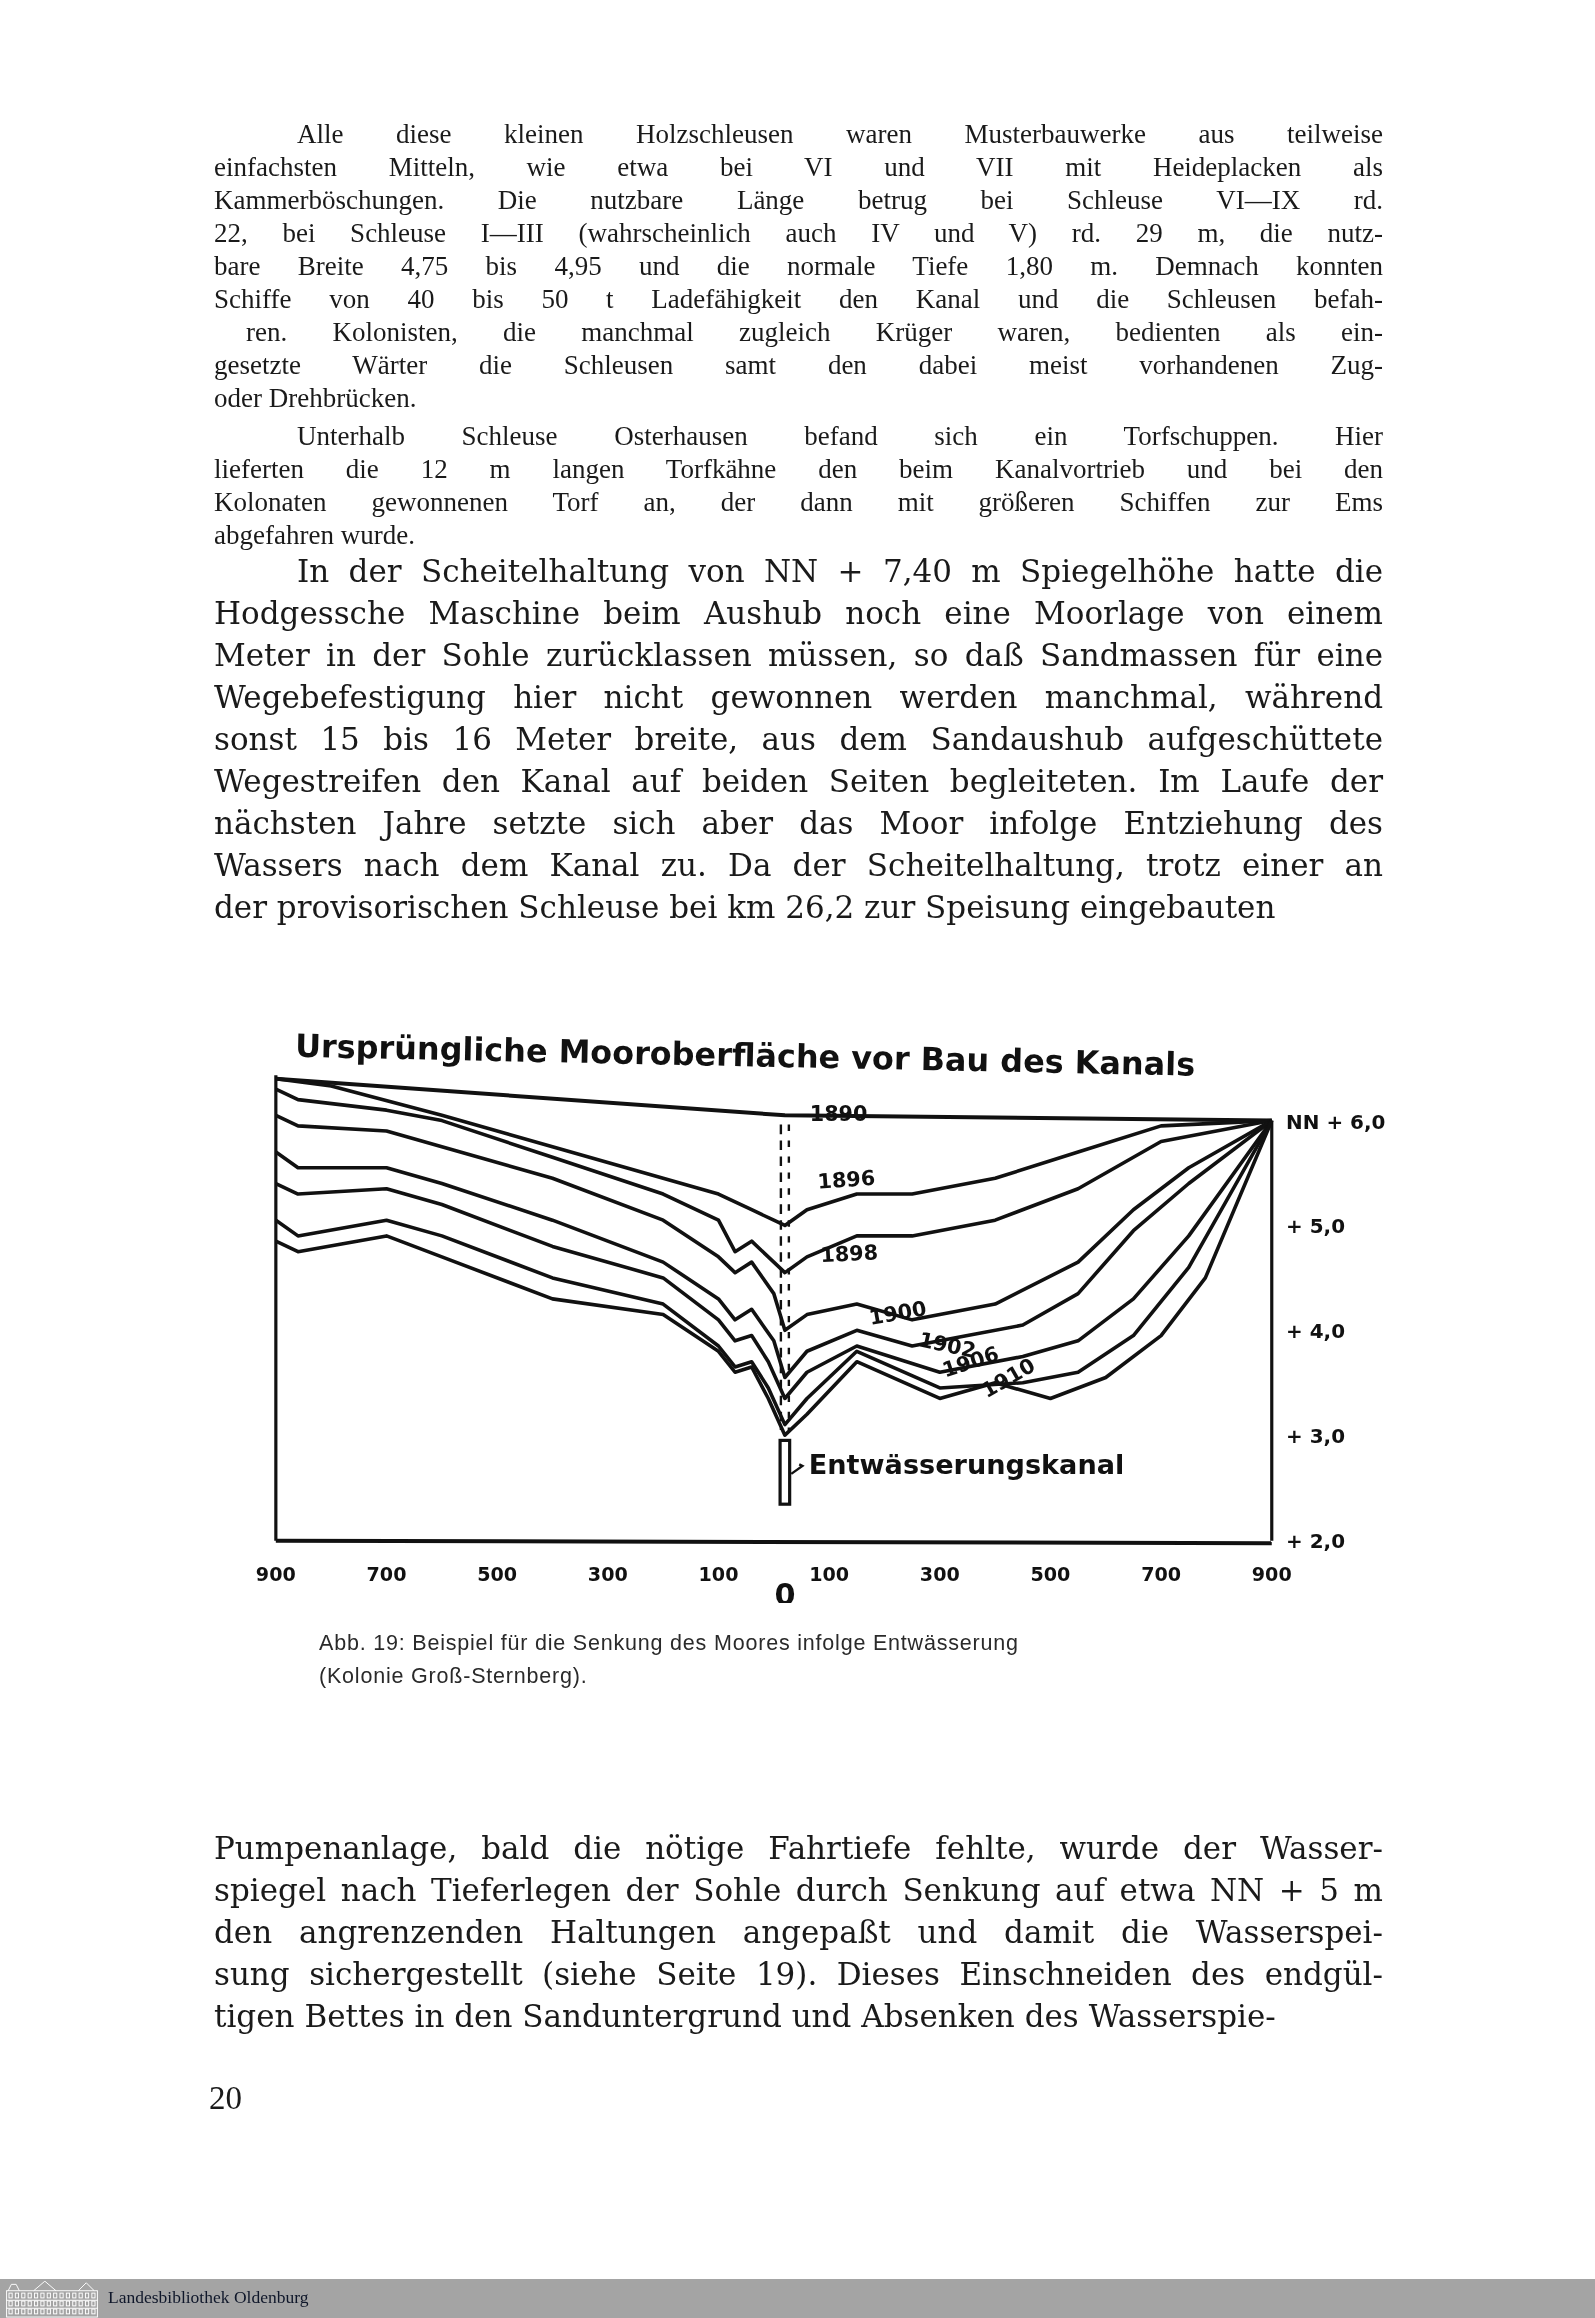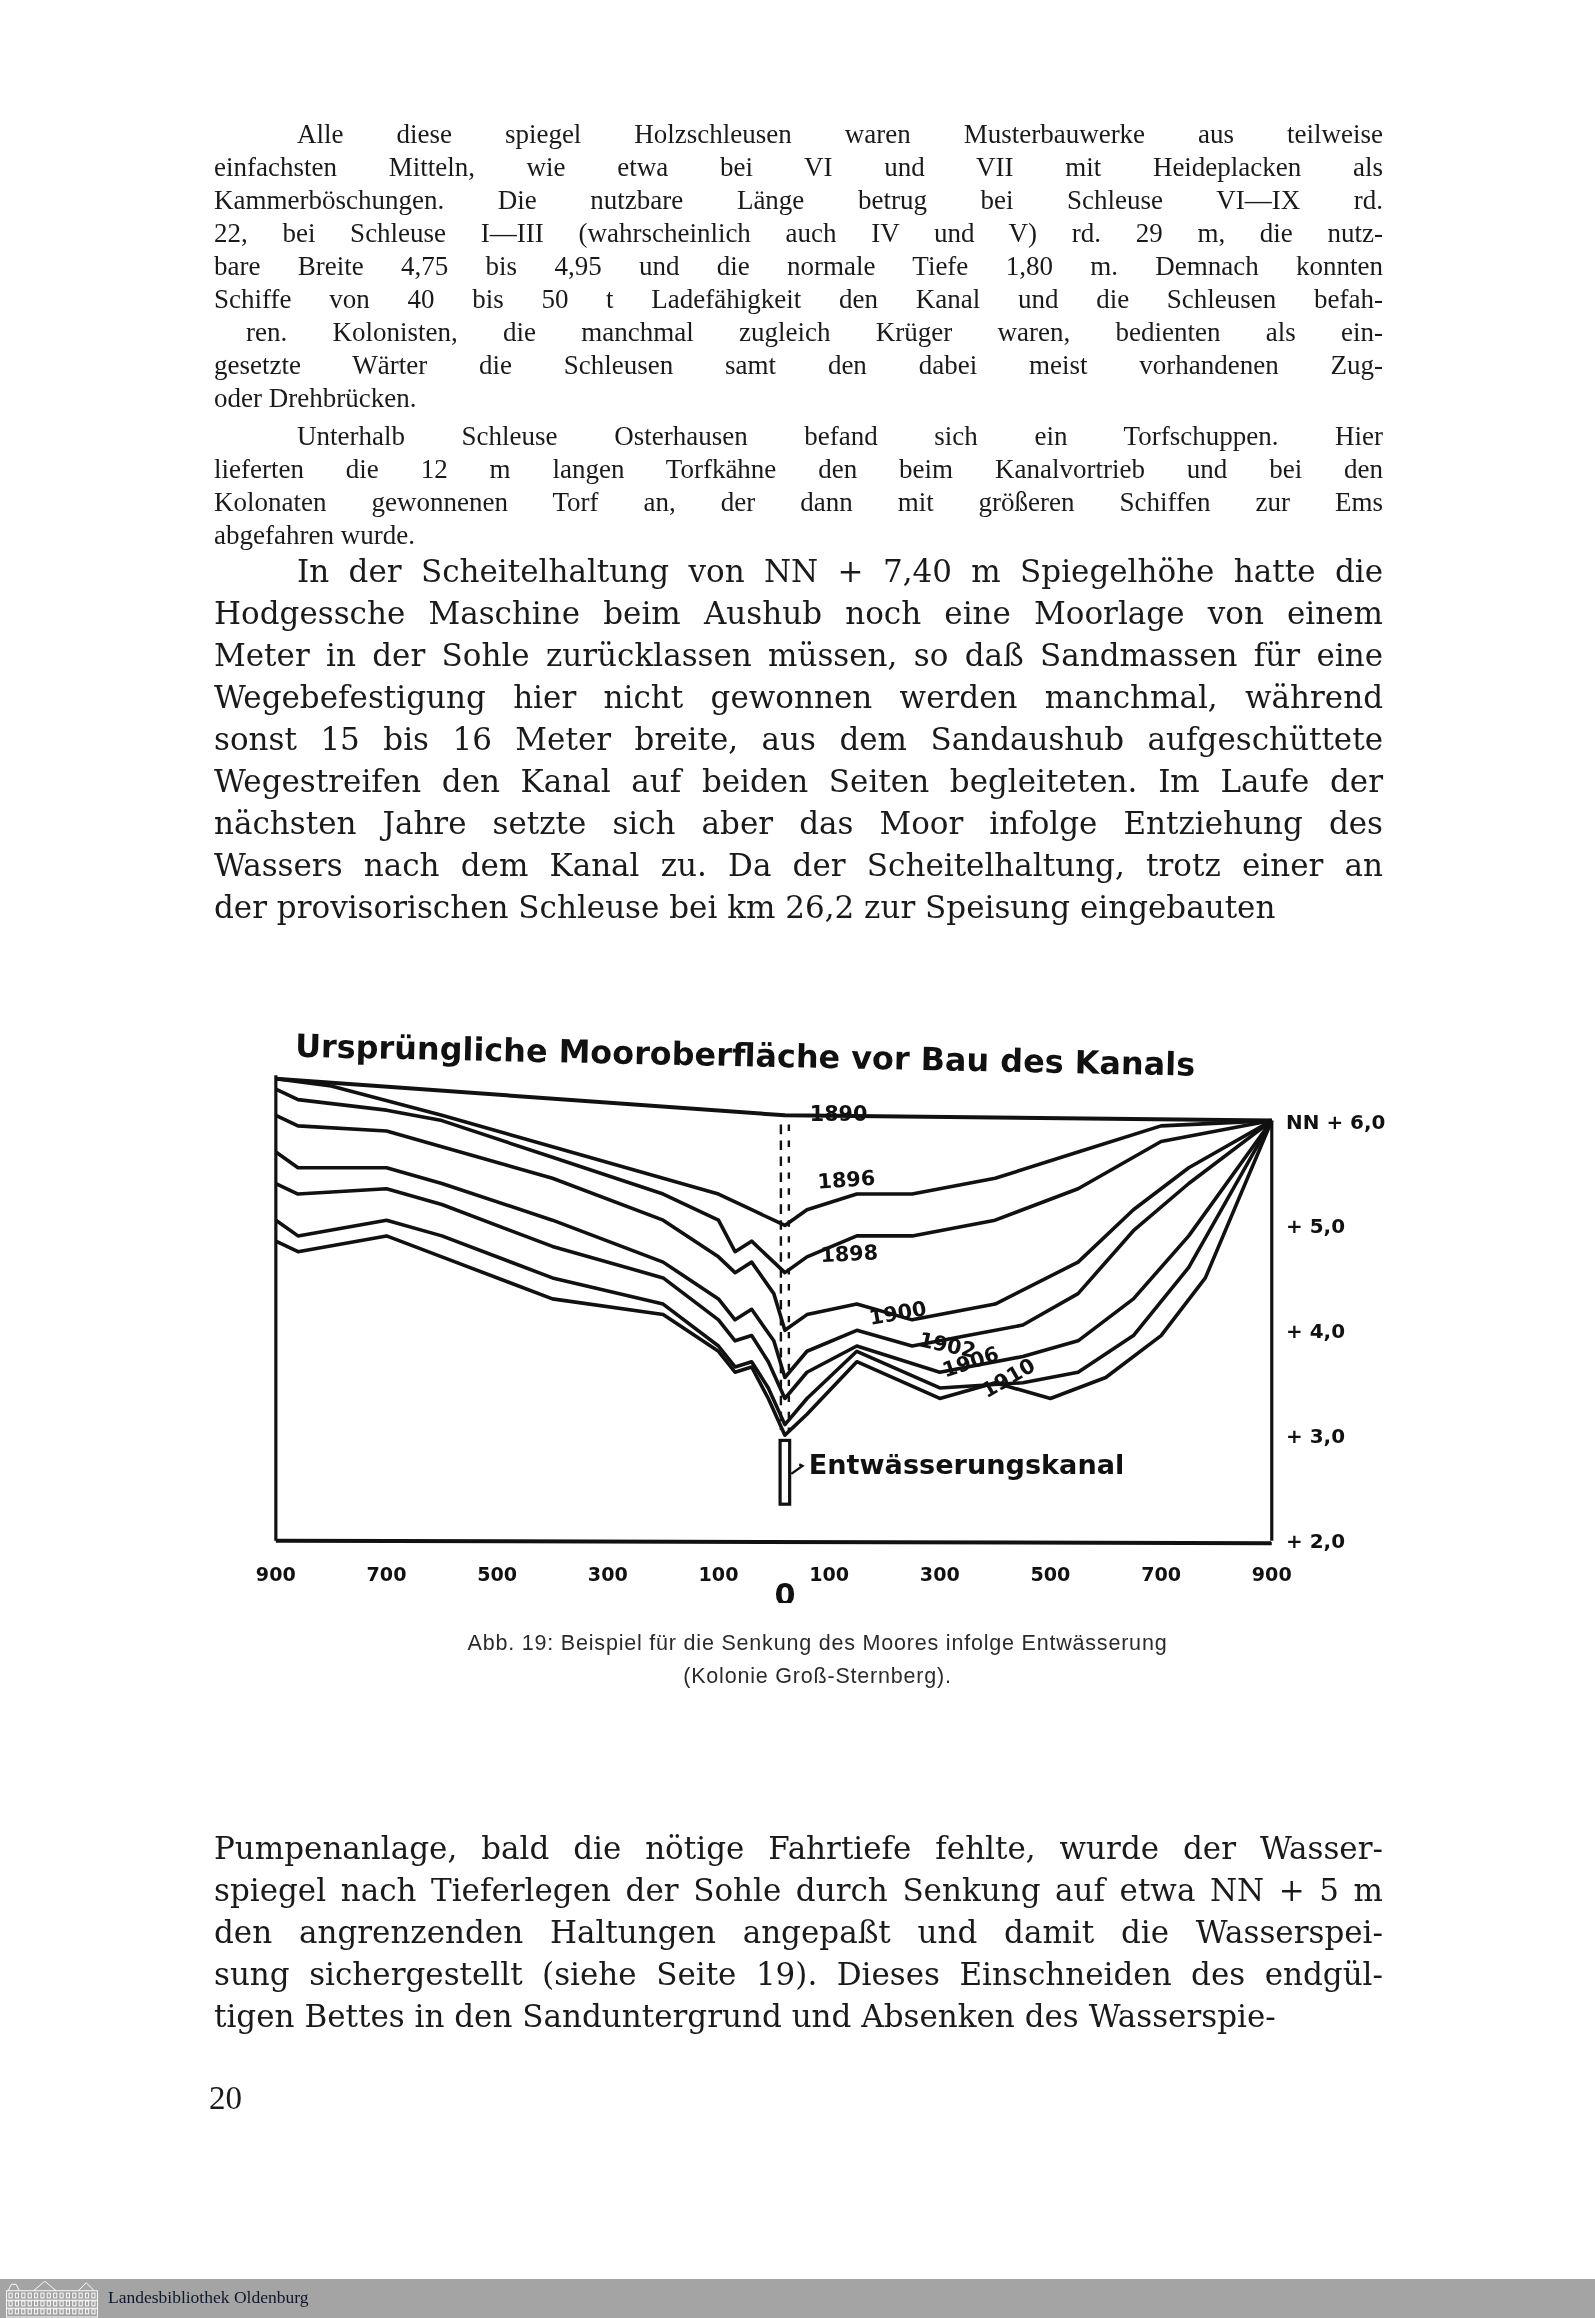--- a/index.html
+++ b/index.html
@@ -8,32 +8,32 @@
   .small { font-size: 27px; line-height: 33px; font-family: "Liberation Serif", serif; }
   .large { font-size: 31px; line-height: 42px; font-family: "DejaVu Serif", serif; }
   .indent { text-indent: 83px; }
   .line { display: block; text-align: justify; text-align-last: justify; white-space: nowrap; }
   .line.last { text-align-last: left; }
   #p1 { top: 118px; }
   #p2 { top: 420px; }
   #p3 { top: 550px; }
   #p4 { top: 1827px; }
   #figure { position: absolute; left: 239px; top: 997px; width: 1316px; height: 606px; }
-  #caption { position: absolute; left: 319px; top: 1627px; width: 997px; text-align: center; font-family: "Liberation Sans", sans-serif; font-size: 21.5px; line-height: 33px; letter-spacing: 0.8px; color: #2a2a2a; }
+  #caption { position: absolute; left: 319px; top: 1627px; width: 997px; font-family: "Liberation Sans", sans-serif; font-size: 21.5px; line-height: 33px; letter-spacing: 0.8px; color: #2a2a2a; }
   #page-number { position: absolute; left: 209px; top: 2080px; font-family: "Liberation Serif", serif; font-size: 33px; }
   #footer { position: absolute; left: 0; top: 2279px; width: 1595px; height: 40px; background: #a4a4a4; }
   #footer-logo { position: absolute; left: 4.8px; top: 1.6px; width: 94px; height: 37px; }
   #footer-text { position: absolute; left: 108px; top: 8px; font-family: "Liberation Serif", serif; font-size: 17.5px; color: #0f172a; }
   svg text { font-family: "DejaVu Sans", sans-serif; font-weight: bold; fill: #111; }
 </style>
 </head>
 <body>
 
 <div id="p1" class="para small indent">
-    <span class="line">Alle diese spiegel Holzschleusen waren Musterbauwerke aus teilweise</span>
+    <span class="line">Alle diese kleinen Holzschleusen waren Musterbauwerke aus teilweise</span>
     <span class="line" style="text-indent: 0px;">einfachsten Mitteln, wie etwa bei VI und VII mit Heideplacken als</span>
     <span class="line" style="text-indent: 0px;">Kammerböschungen. Die nutzbare Länge betrug bei Schleuse VI—IX rd.</span>
     <span class="line" style="text-indent: 0px;">22, bei Schleuse I—III (wahrscheinlich auch IV und V) rd. 29 m, die nutz-</span>
     <span class="line" style="text-indent: 0px;">bare Breite 4,75 bis 4,95 und die normale Tiefe 1,80 m. Demnach konnten</span>
     <span class="line" style="text-indent: 0px;">Schiffe von 40 bis 50 t Ladefähigkeit den Kanal und die Schleusen befah-</span>
     <span class="line" style="text-indent: 0px; margin-left: 32px;">ren. Kolonisten, die manchmal zugleich Krüger waren, bedienten als ein-</span>
     <span class="line" style="text-indent: 0px;">gesetzte Wärter die Schleusen samt den dabei meist vorhandenen Zug-</span>
     <span class="line last" style="text-indent: 0px;">oder Drehbrücken.</span>
   </div>
 <div id="p2" class="para small indent">

